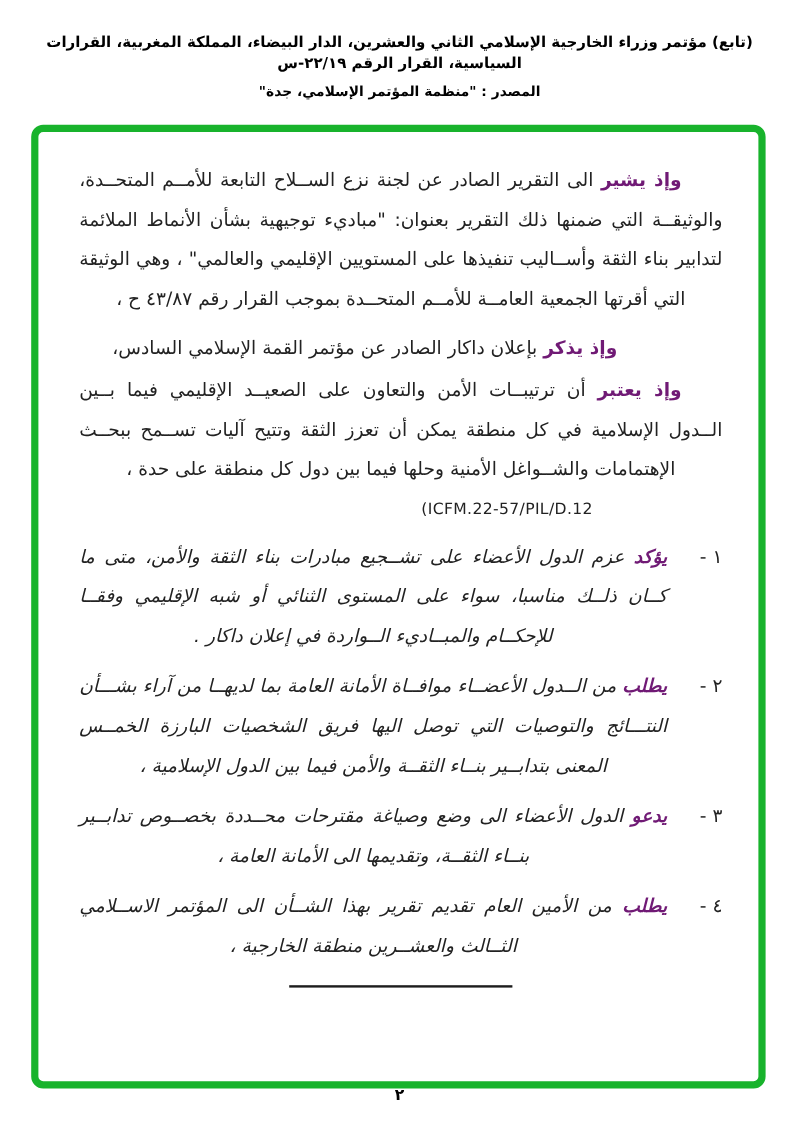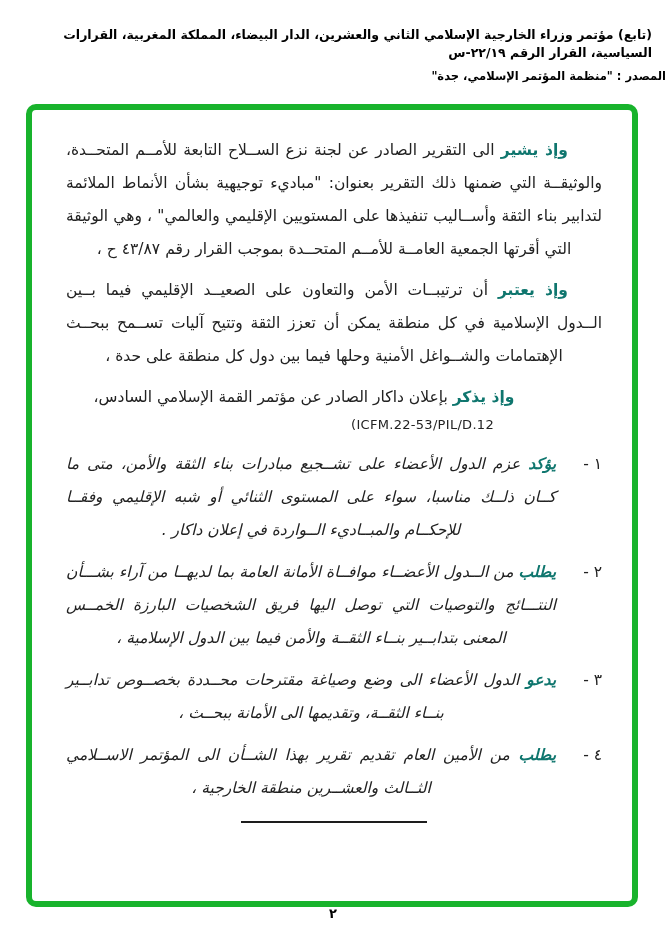--- a/index.html
+++ b/index.html
@@ -9,21 +9,21 @@
     font-family: "DejaVu Sans", sans-serif;
     color: #1e1e1e;
     overflow: hidden;
     position: relative;
   }
   .page { width: 666px; height: 944px; direction: rtl; }
 
   
   .src-header {
     padding-top: 26px;
-    text-align: right;
+    text-align: center;
     direction: rtl;
     color: #000;
   }
   .src-header .h1 {
     font-size: 12.5px;
     font-weight: bold;
     line-height: 1.45;
     padding: 0 14px;
   }
   .src-header .h2 {
@@ -50,21 +50,21 @@
     line-height: 33px;
     color: #222;
   }
   .para {
     text-align: justify;
     text-align-last: center;
     margin-bottom: 8px;
   }
   .para.indent-sm { text-indent: 34px; }
   .para.indent-lg { text-indent: 60px; margin-bottom: 2px; }
-  .para strong, .item strong { font-weight: bold; color: #0f766e; }
+  .para strong, .item strong { font-weight: bold; color: #701a75; }
 
   .doc-code {
     direction: ltr;
     text-align: right;
     padding-right: 108px;
     font-size: 13px;
     line-height: 18px;
     margin-bottom: 14px;
     letter-spacing: 0.3px;
   }
@@ -110,40 +110,40 @@
   <header class="src-header">
     <div class="h1">(تابع) مؤتمر وزراء الخارجية الإسلامي الثاني والعشرين، الدار البيضاء، المملكة المغربية، القرارات السياسية، القرار الرقم ٢٢/١٩-س</div>
     <div class="h2">المصدر :  "منظمة المؤتمر الإسلامي، جدة"</div>
   </header>
 
   <div class="green-box">
     <div class="content">
 
       <p class="para indent-sm"><strong>وإذ يشير</strong><span> الى التقرير الصادر عن لجنة نزع الســلاح التابعة للأمــم المتحــدة، والوثيقــة التي ضمنها ذلك التقرير بعنوان: "مباديء توجيهية بشأن الأنماط الملائمة لتدابير بناء الثقة وأســاليب تنفيذها على المستويين الإقليمي والعالمي" ، وهي الوثيقة التي أقرتها الجمعية العامــة للأمــم المتحــدة بموجب القرار رقم ٤٣/٨٧ ح ،</span></p>
 
+      <p class="para indent-lg"><strong>وإذ يذكر</strong><span> بإعلان داكار الصادر عن مؤتمر القمة الإسلامي السادس،</span></p>
+
       <p class="para indent-sm"><strong>وإذ يعتبر</strong><span> أن ترتيبــات الأمن والتعاون على الصعيــد الإقليمي فيما بــين الــدول الإسلامية في كل منطقة يمكن أن تعزز الثقة وتتيح آليات تســمح ببحــث الإهتمامات والشــواغل الأمنية وحلها فيما بين دول كل منطقة على حدة ،</span></p>
 
-      <p class="para indent-lg"><strong>وإذ يذكر</strong><span> بإعلان داكار الصادر عن مؤتمر القمة الإسلامي السادس،</span></p>
 
-
-      <div class="doc-code">(ICFM.22-53/PIL/D.12</div>
+      <div class="doc-code">(ICFM.22-57/PIL/D.12</div>
 
       <div class="item">
         <span class="num">١ -</span>
         <p class="item-text"><strong>يؤكد</strong><span> عزم الدول الأعضاء على تشــجيع مبادرات بناء الثقة والأمن، متى ما كــان ذلــك مناسبا، سواء على المستوى الثنائي أو شبه الإقليمي وفقــا للإحكــام والمبــاديء الــواردة في إعلان داكار .</span></p>
       </div>
 
       <div class="item">
         <span class="num">٢ -</span>
         <p class="item-text"><strong>يطلب</strong><span> من الــدول الأعضــاء موافــاة الأمانة العامة بما لديهــا من آراء بشـــأن النتـــائج والتوصيات التي توصل اليها فريق الشخصيات البارزة الخمــس المعنى بتدابــير بنــاء الثقــة والأمن فيما بين الدول الإسلامية ،</span></p>
       </div>
 
       <div class="item">
         <span class="num">٣ -</span>
-        <p class="item-text"><strong>يدعو</strong><span> الدول الأعضاء الى وضع وصياغة مقترحات  محــددة بخصــوص تدابــير بنــاء الثقــة، وتقديمها الى الأمانة ببحــث ،</span></p>
+        <p class="item-text"><strong>يدعو</strong><span> الدول الأعضاء الى وضع وصياغة مقترحات  محــددة بخصــوص تدابــير بنــاء الثقــة، وتقديمها الى الأمانة العامة ،</span></p>
       </div>
 
       <div class="item">
         <span class="num">٤ -</span>
         <p class="item-text"><strong>يطلب</strong><span> من الأمين العام تقديم تقرير بهذا الشــأن الى المؤتمر الاســلامي الثــالث والعشــرين منطقة الخارجية ،</span></p>
       </div>
 
       <div class="end-rule"></div>
 
     </div>

